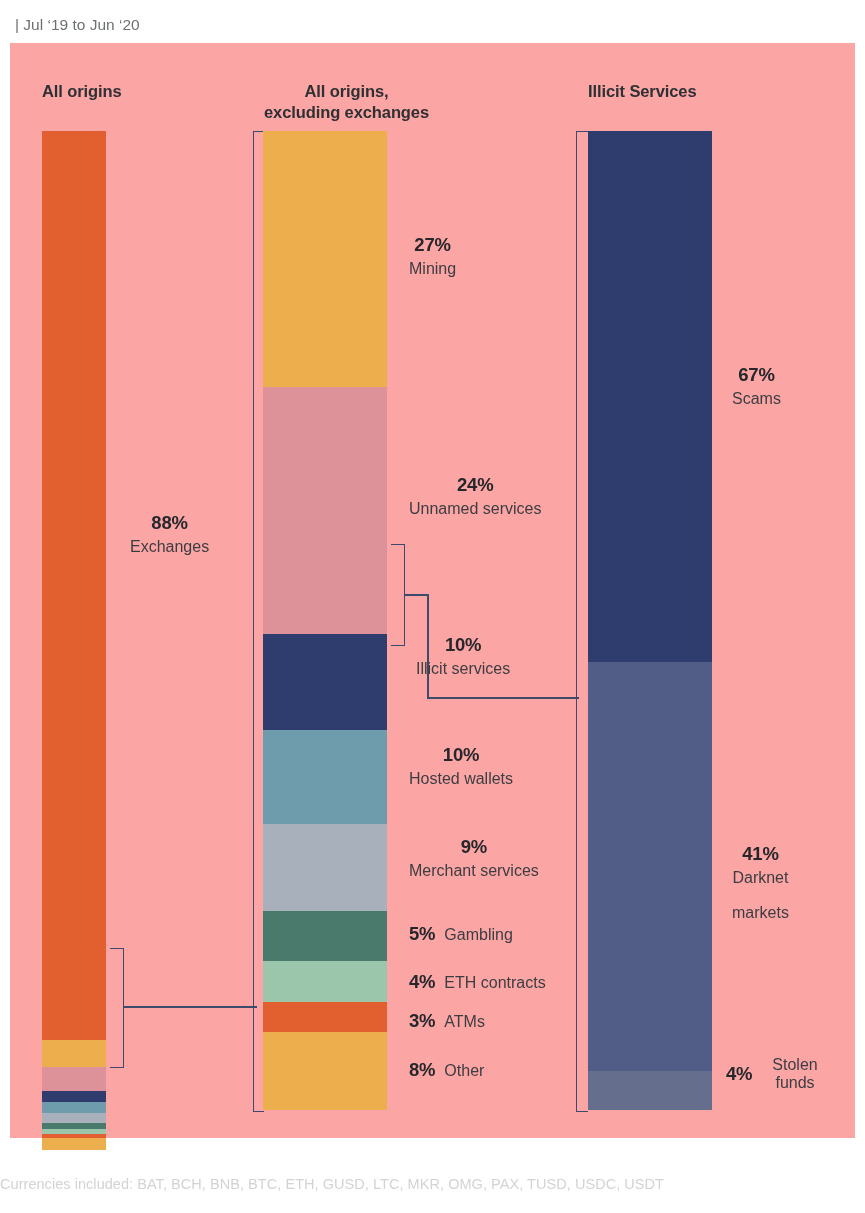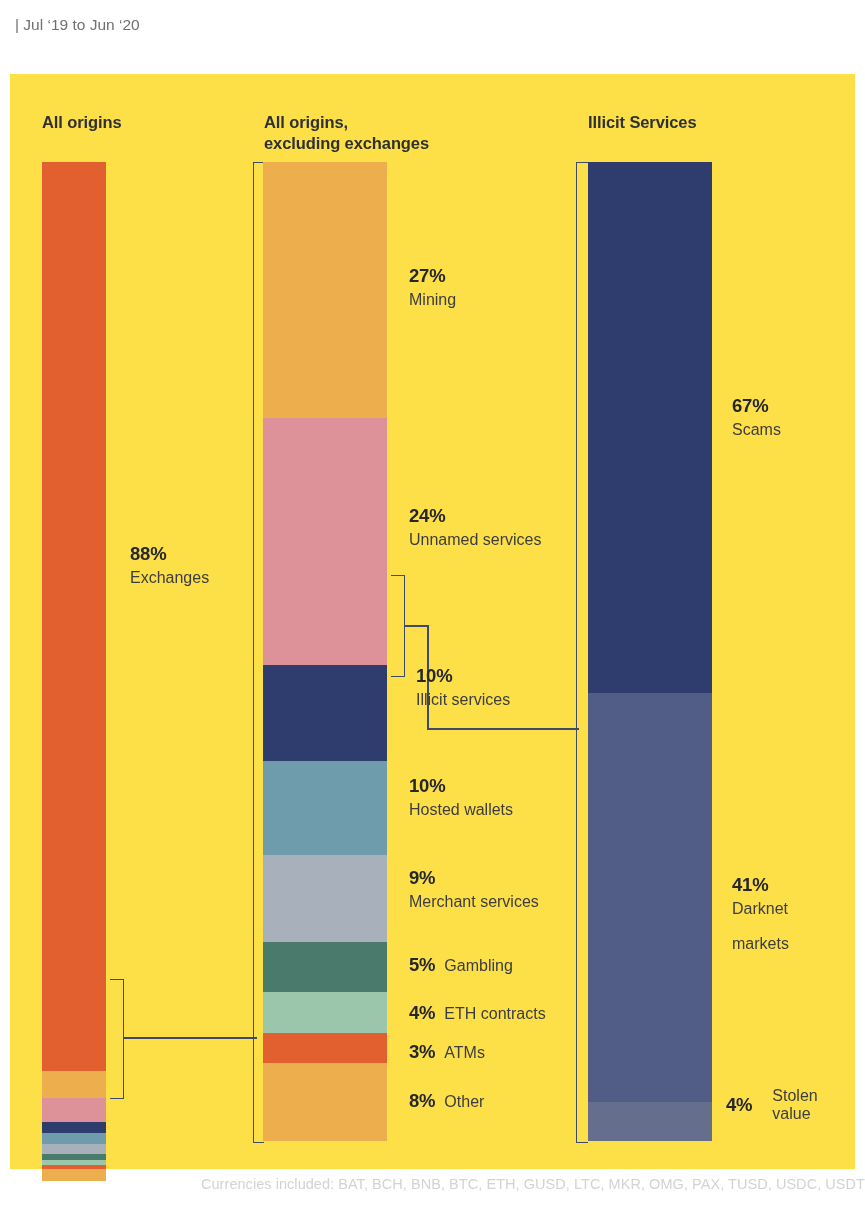--- a/index.html
+++ b/index.html
@@ -30,23 +30,24 @@
   #title-sub {
     font-size: 15.5px;
     font-weight: normal;
     color: #6d7073;
     margin-left: 7px;
     white-space: nowrap;
   }
   
   #chart-card {
     position: absolute;
-    left: 10px; top: 74px;
+    left: 10px; top: 43px;
     width: 845px; height: 1095px;
-    background: #fde047;
+    background: #fca5a5;
+    text-align: center;
   }
   
   .col-head {
     position: absolute;
     font-size: 16.5px;
     font-weight: bold;
     color: #2f3033;
     line-height: 21px;
     letter-spacing: -0.1px;
   }
@@ -101,21 +102,21 @@
   .lbl.inline { display: flex; align-items: baseline; }
   .lbl.inline .nm { margin-left: 9px; }
   .lbl.inline2 { display: flex; align-items: center; }
   .lbl.inline2 .nm { margin-left: 10px; line-height: 18px; }
 
   
   #footer {
     position: absolute;
     left: 0; top: 1176px;
     width: 865px;
-    text-align: right;
+    text-align: left;
     font-size: 14.5px;
     color: #d2d3d5;
     letter-spacing: 0.05px;
   }
 </style>
 </head>
 <body>
 
 <div id="title-bar">
   <span id="title-sub">| Jul ‘19 to Jun ‘20</span>
@@ -235,21 +236,21 @@
   <div class="lbl stacked" style="left:722px; top:800px;">
     <span class="pct">41%</span>
     <span class="nm">Darknet</span>
     <span class="nm" style="margin-top:16px;">markets</span>
   </div>
 
   <div class="lbl inline2" style="left:716px; top:1013px;">
     <span class="pct">4%</span>
     <span style="margin-left:10px;">
       <span class="nm" style="display:block;margin-top:0;">Stolen</span>
-      <span class="nm" style="display:block;margin-top:0;">value</span>
+      <span class="nm" style="display:block;margin-top:0;">funds</span>
     </span>
   </div>
 
 </div>
 
 <div id="footer">
   <span>Currencies included: BAT, BCH, BNB, BTC, ETH, GUSD, LTC, MKR, OMG, PAX, TUSD, USDC, USDT</span>
 </div>
 
 </body></html>

